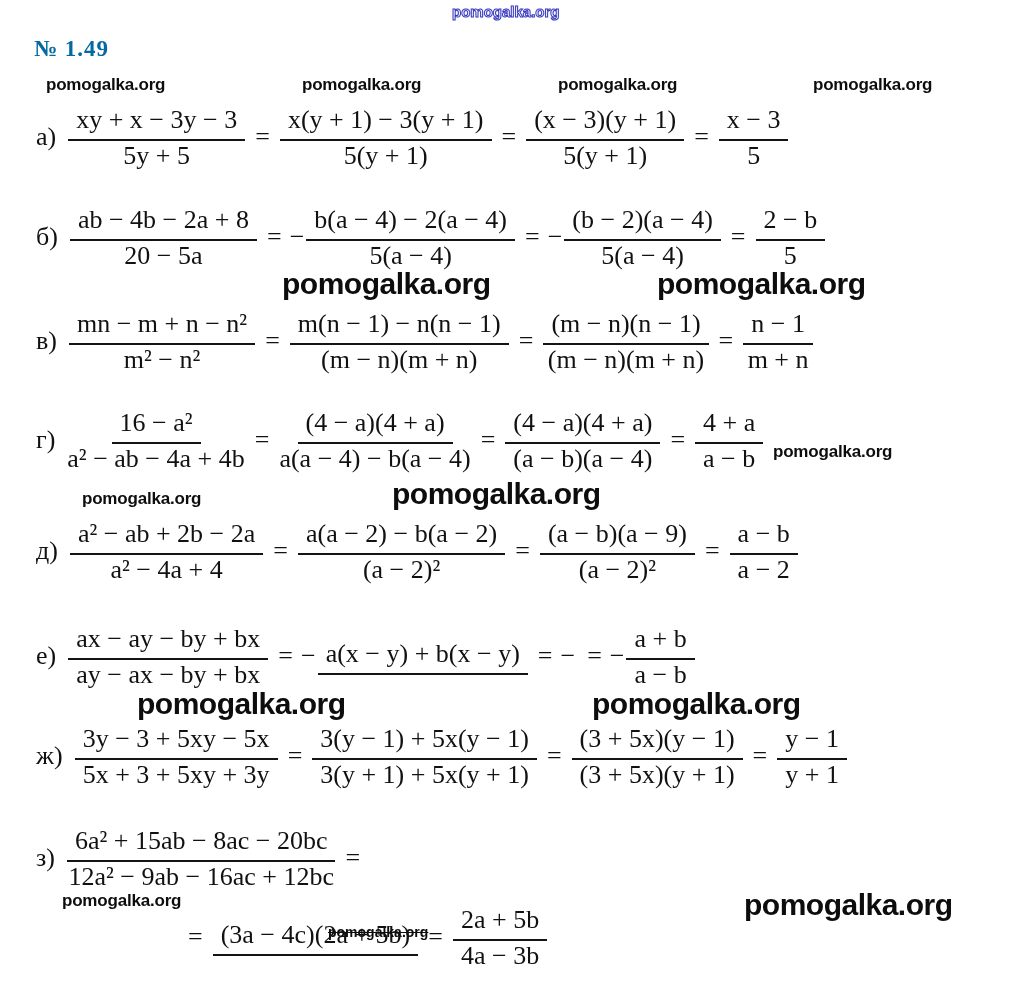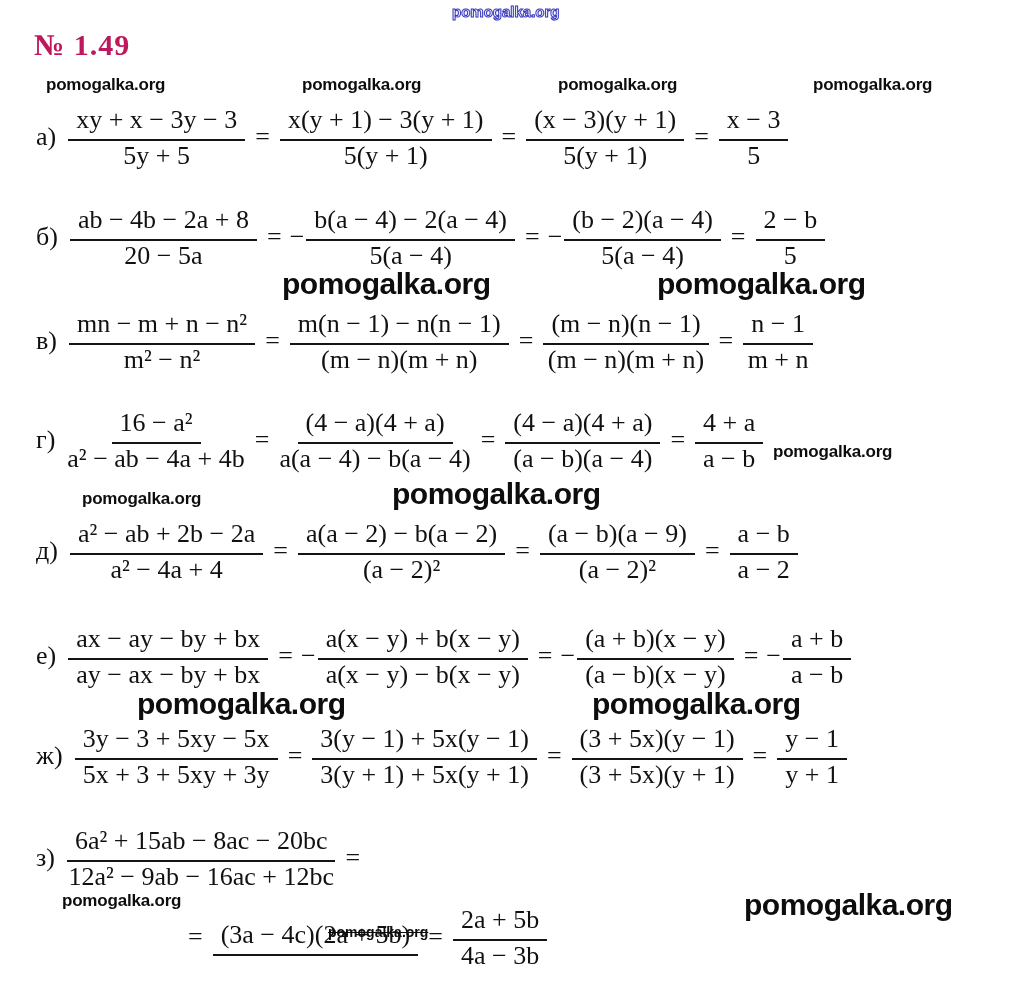--- a/index.html
+++ b/index.html
@@ -5,22 +5,22 @@
   html,body{margin:0;padding:0;}
   body{
     position:relative;
     width:1035px;height:999px;
     background:#ffffff;
     font-family:"Liberation Serif", serif;
     color:#111;
     overflow:hidden;
   }
   .title{
-    position:absolute;left:34px;top:28px;
-    font-size:30px;font-weight:700;color:#be185d;
+    position:absolute;left:34px;top:36px;
+    font-size:23px;font-weight:700;color:#0369a1;
     letter-spacing:1px;
   }
   
   .wm{
     position:absolute;
     font-family:"Liberation Sans", sans-serif;
     font-weight:700;color:#0d0d0d;
     white-space:nowrap;
   }
   .wm-small{font-size:17px;letter-spacing:-0.2px;}
@@ -214,28 +214,23 @@
 <div class="row row-e">
     <span class="plabel">е)</span>
     <span class="frac">
       <span class="num">ax − ay − by + bx</span>
       <span class="den">ay − ax − by + bx</span>
     </span>
     <span class="op">=</span>
     <span class="op neg">−</span>
     <span class="frac">
       <span class="num">a(x − y) + b(x − y)</span>
-      <span class="den">a(x − y) − b(x − y)</span>
-    </span>
-    <span class="op">=</span>
-    <span class="op neg">−</span>
-    <span class="frac">
-      <span class="num">(a + b)(x − y)</span>
-      <span class="den">(a − b)(x − y)</span>
-    </span>
+    </span>
+    <span class="op">=</span>
+    <span class="op neg">−</span>
     <span class="op">=</span>
     <span class="op neg">−</span>
     <span class="frac">
       <span class="num">a + b</span>
       <span class="den">a − b</span>
     </span>
   </div>
 <div class="row row-zh">
     <span class="plabel">ж)</span>
     <span class="frac">

